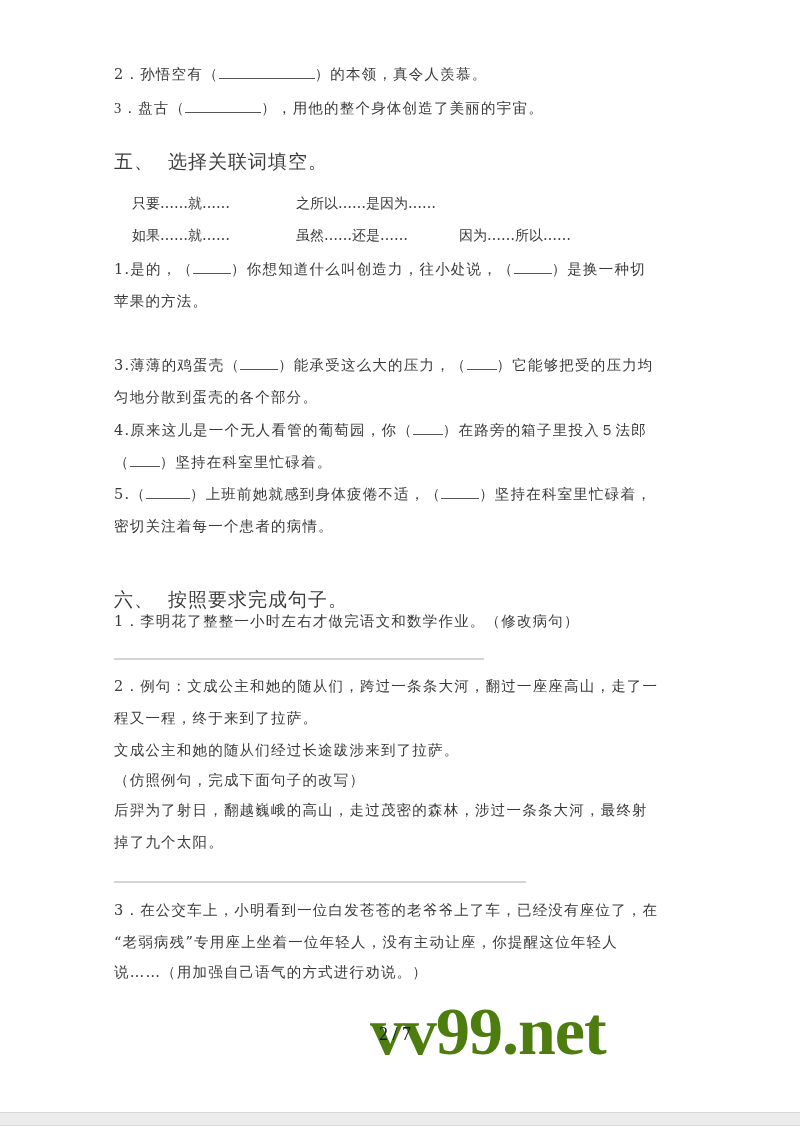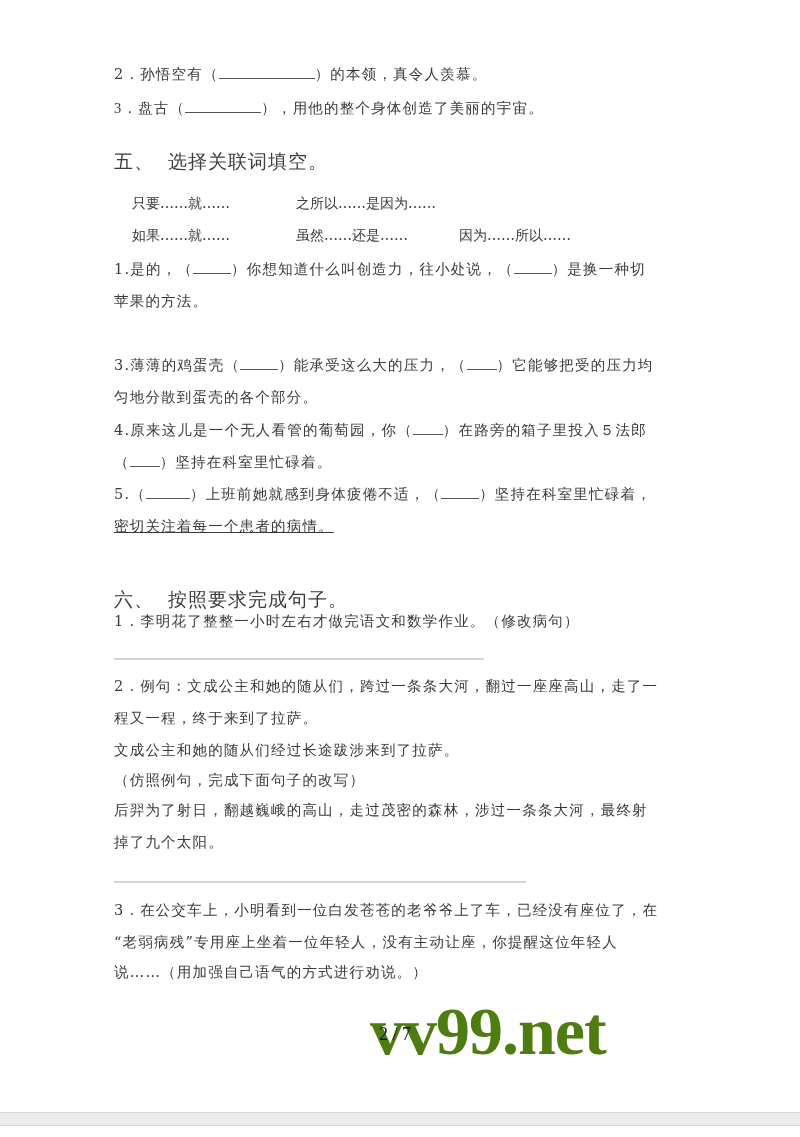--- a/index.html
+++ b/index.html
@@ -85,21 +85,21 @@
   <div class="line" style="top:420px;">
     <span>4.原来这儿是一个无人看管的葡萄园，你（</span><span class="blank" style="width:30px;"></span><span>）在路旁的箱子里投入５法郎</span>
   </div>
   <div class="line" style="top:452px;">
     <span>（</span><span class="blank" style="width:30px;"></span><span>）坚持在科室里忙碌着。</span>
   </div>
 
   <div class="line" style="top:484px;">
     <span>5.（</span><span class="blank" style="width:44px;"></span><span>）上班前她就感到身体疲倦不适，（</span><span class="blank" style="width:38px;"></span><span>）坚持在科室里忙碌着，</span>
   </div>
-  <div class="line" style="top:516px;text-decoration:underline;">密切关注着每一个患者的病情。</div>
+  <div class="line" style="top:516px;">密切关注着每一个患者的病情。</div>
 
   <div class="heading" style="top:567px;margin-top:19px;">
     <span class="num">六、</span><span>按照要求完成句子。</span>
   </div>
 
   <div class="line" style="top:611px;">1．李明花了整整一小时左右才做完语文和数学作业。（修改病句）</div>
   <div class="answer-line" style="top:658px; width:370px;"></div>
 
   <div class="line" style="top:676px;">2．例句：文成公主和她的随从们，跨过一条条大河，翻过一座座高山，走了一</div>
   <div class="line" style="top:708px;">程又一程，终于来到了拉萨。</div>

